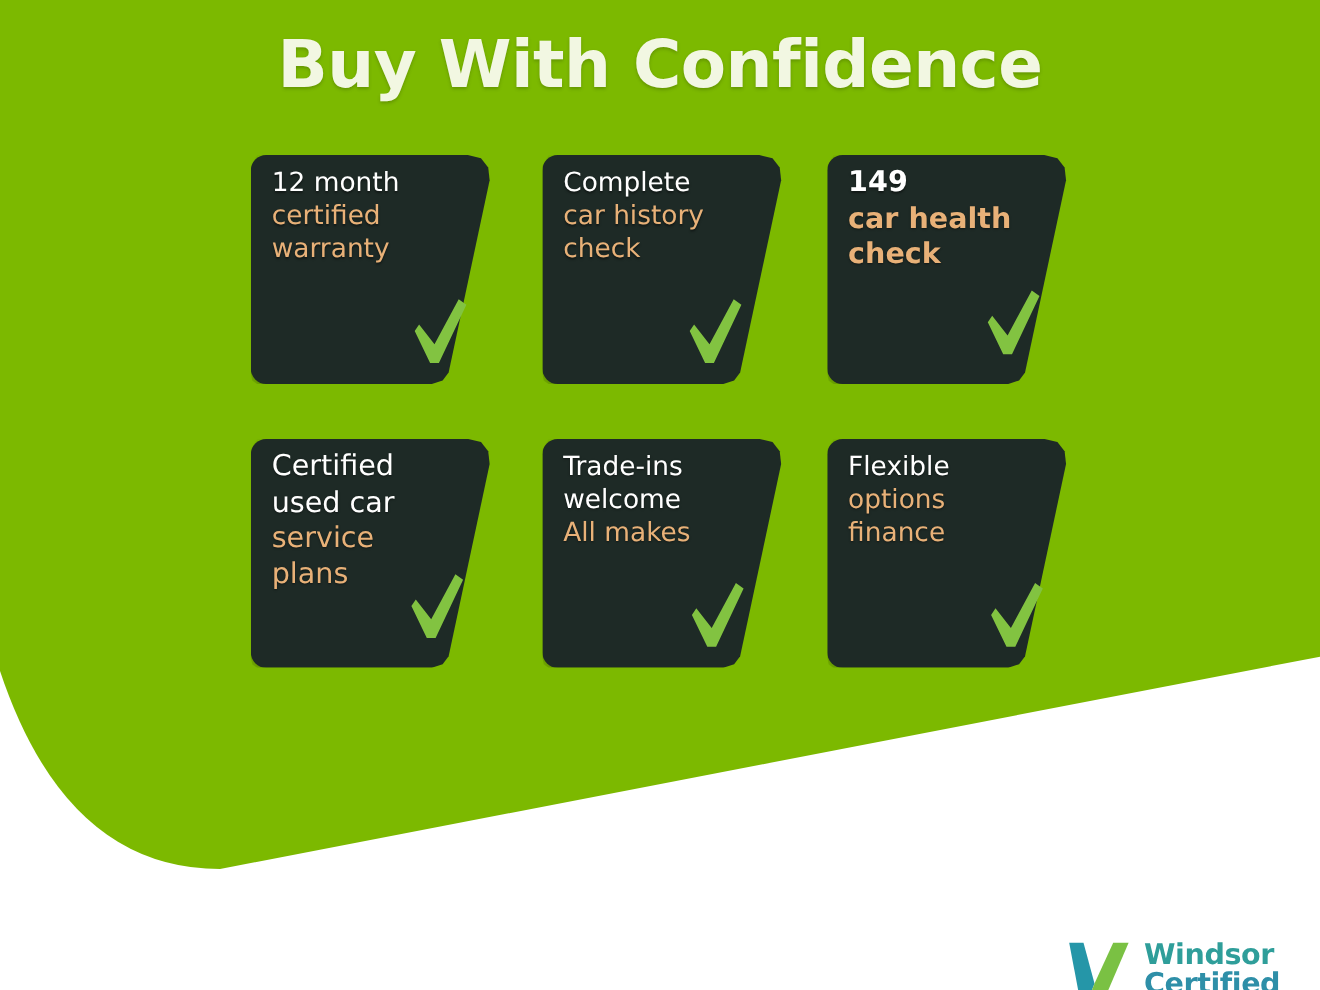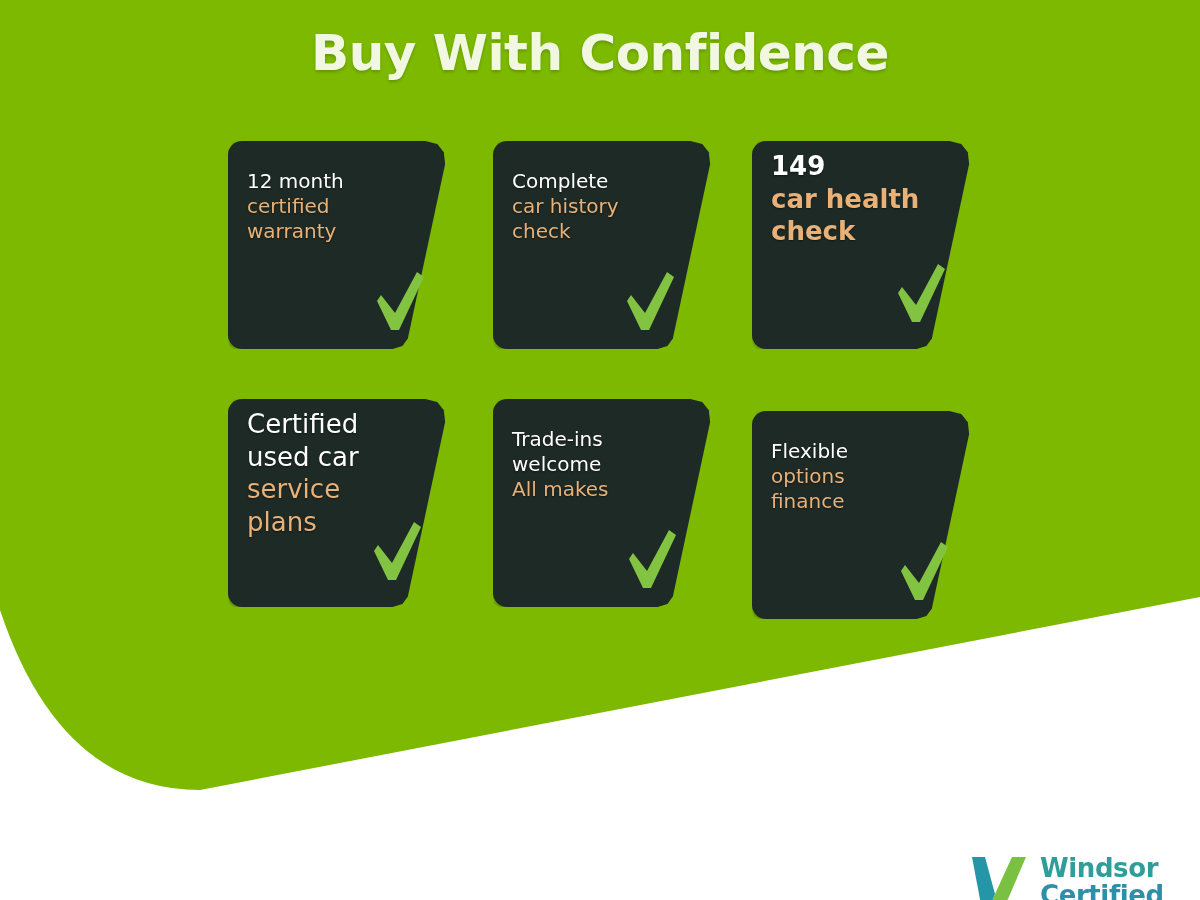--- a/index.html
+++ b/index.html
@@ -27,21 +27,21 @@
     height: 900px;
   }
 
   
   #page-title {
     position: absolute;
     left: 0;
     top: 24px;
     width: 1200px;
     text-align: center;
-    font-size: 50px;
+    font-size: 60px;
     font-weight: bold;
     letter-spacing: -0.5px;
     color: #f2f7e2;
     text-shadow: 0 2px 3px rgba(40,60,0,0.28);
     font-family: "DejaVu Sans", sans-serif;
   }
 
   
   .card {
     position: absolute;
@@ -62,24 +62,24 @@
         0.6% 98.6%, 0% 95.5%, 0% 4.5%);
     clip-path: polygon(
         2.6% 0%, 90.5% 0%, 96% 1.4%, 99% 5.4%, 99.6% 11%,
         82.5% 95%, 80% 98.5%, 75.5% 100%, 2.6% 100%,
         0.6% 98.6%, 0% 95.5%, 0% 4.5%);
     border-radius: 14px;
   }
   .card .lines {
     position: absolute;
     left: 19px;
-    top: 28px;
+    top: 10px;
     width: 190px;
     font-family: "DejaVu Sans", sans-serif;
-    font-size: 20px;
+    font-size: 24px;
     line-height: 1.25;
     font-weight: normal;
   }
   .card .ln {
     display: block;
     white-space: nowrap;
     text-shadow: 0 1px 2px rgba(0,0,0,0.45);
   }
   .ln.white { color: #ffffff; }
   .ln.tan   { color: #e8b178; }
@@ -189,21 +189,21 @@
       <span class="ln white">welcome</span>
       <span class="ln tan">All makes</span>
     </div>
     <div class="check" style="left:130px; top:130px;">
       <svg viewBox="0 0 56 62">
           <path d="M6 30 L10 24 L24 42 L46 1 L53 6 L28 59 L20 59 Z" fill="#82c341"></path>
         </svg>
     </div>
   </div>
 
-  <div class="card" id="card-5" style="left:752px; top:399px;margin-top:12px;">
+  <div class="card" id="card-5" style="left:752px; top:399px;">
     <div class="slab"></div>
     <div class="lines">
       <span class="ln white">Flexible</span>
       <span class="ln tan">options</span>
       <span class="ln tan">finance</span>
     </div>
     <div class="check" style="left:143px; top:130px;">
       <svg viewBox="0 0 56 62">
           <path d="M6 30 L10 24 L24 42 L46 1 L53 6 L28 59 L20 59 Z" fill="#82c341"></path>
         </svg>

